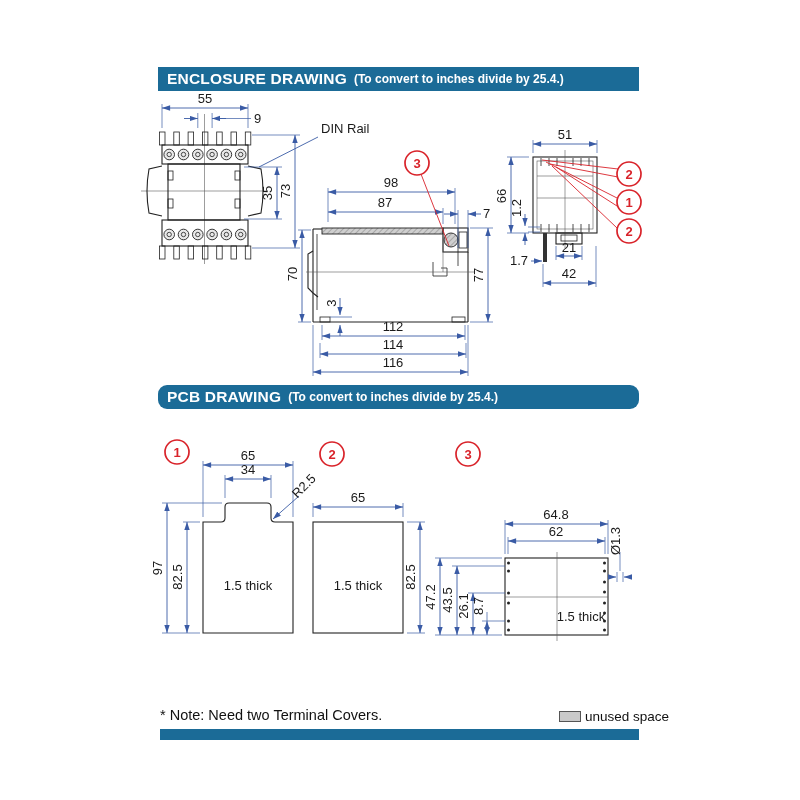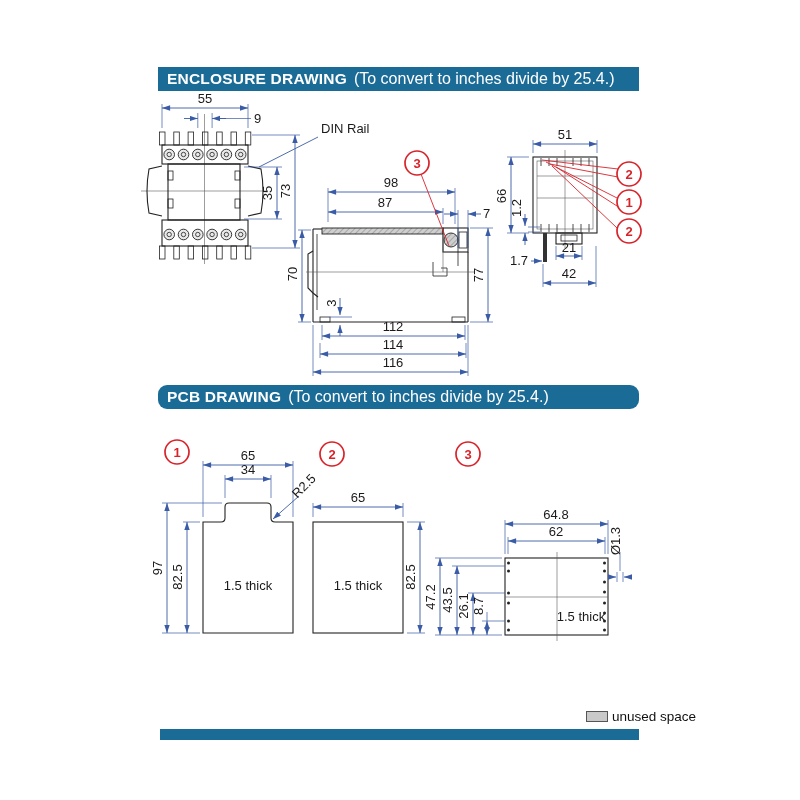--- a/index.html
+++ b/index.html
@@ -1,24 +1,24 @@
 <!DOCTYPE html>
 <html><head>
 <meta charset="utf-8">
 <style>
   html,body{margin:0;padding:0;background:#fff;}
   .page{position:relative;width:800px;height:800px;background:#fff;font-family:"Liberation Sans",sans-serif;overflow:hidden;}
   .secheader{position:absolute;left:158px;width:481px;height:24px;background:#1B6B97;color:#fff;
              display:flex;align-items:center;padding-left:9px;box-sizing:border-box;white-space:nowrap;}
   .secheader .t{font-size:15.5px;font-weight:bold;letter-spacing:.2px;}
-  .secheader .s{font-size:16px;font-weight:normal;margin-left:7px;}
+  .secheader .s{font-size:12px;font-weight:bold;margin-left:7px;}
   #hdr-enc{top:67px;}
   #hdr-pcb{top:385px;border-radius:9px;}
   .note{position:absolute;left:160px;top:707px;font-size:14.5px;color:#111;}
-  .legend{position:absolute;left:559px;top:709px;display:flex;align-items:center;font-size:13.5px;color:#111;margin-left:27px;}
+  .legend{position:absolute;left:559px;top:709px;display:flex;align-items:center;font-size:13.5px;color:#111;}
   .legend .sw{display:inline-block;width:20px;height:9px;background:#C9C9C9;border:1px solid #555;margin-right:4px;}
   .footbar{position:absolute;left:160px;top:729px;width:479px;height:11px;background:#1B6B97;}
   svg{position:absolute;left:0;top:0;}
   .out{stroke:#222;fill:none;stroke-width:1.1;}
   .out2{stroke:#222;fill:none;stroke-width:0.8;}
   .thin{stroke:#5a5a5a;fill:none;stroke-width:0.6;}
   .dim{stroke:#3A5BA5;fill:none;stroke-width:0.9;}
   .ext{stroke:#3A5BA5;fill:none;stroke-width:0.7;}
   .red{stroke:#D9232A;fill:none;stroke-width:0.9;}
   .callc{stroke:#D9232A;fill:#fff;stroke-width:1.7;}
@@ -389,20 +389,21 @@
       <text class="d" transform="rotate(-90 468 606)" x="468" y="606" text-anchor="middle">26.1</text>
 
       <line class="ext" x1="505" y1="621" x2="482" y2="621"></line>
       <line class="ext" x1="487" y1="612" x2="487" y2="621"></line>
       <line class="dim" x1="487" y1="621" x2="487" y2="635" marker-start="url(#as)" marker-end="url(#ae)"></line>
       <text class="d" transform="rotate(-90 483 606)" x="483" y="606" text-anchor="middle">8.7</text>
       <text class="d" x="581" y="621" text-anchor="middle">1.5 thick</text>
     </g>
   </svg>
 
+  <div class="note">* Note: Need two Terminal Covers.</div>
 
   <div class="legend">
     <span class="sw"></span>
     <span>unused space</span>
   </div>
 
   <div class="footbar"></div>
 </div>
 
 </body></html>

